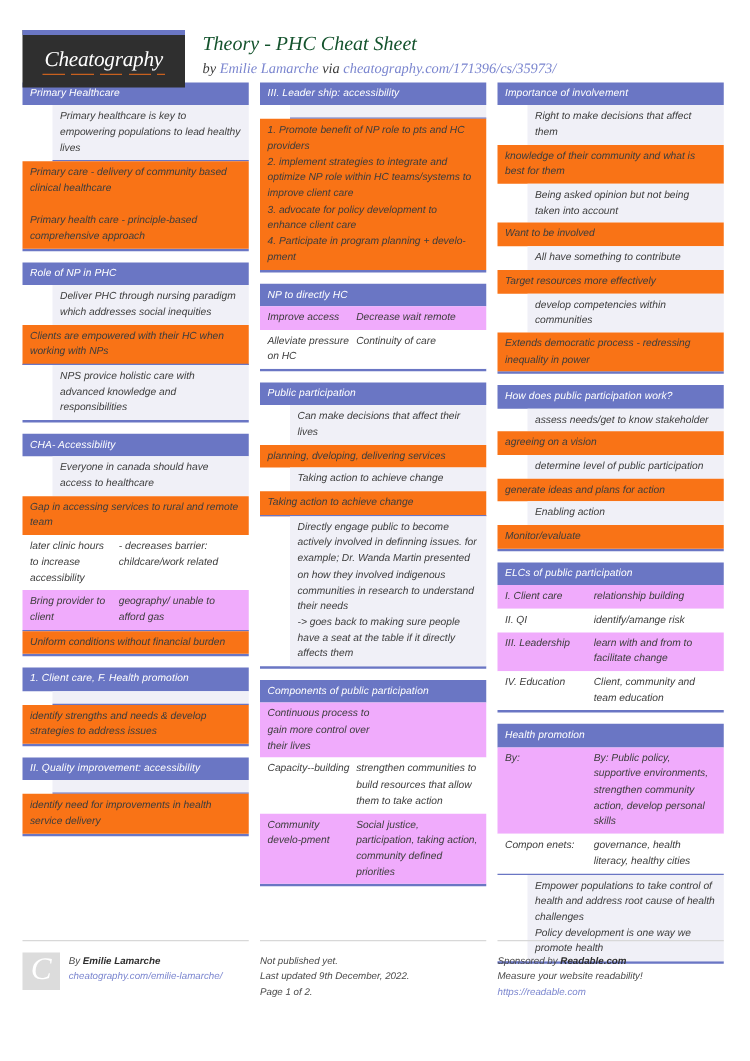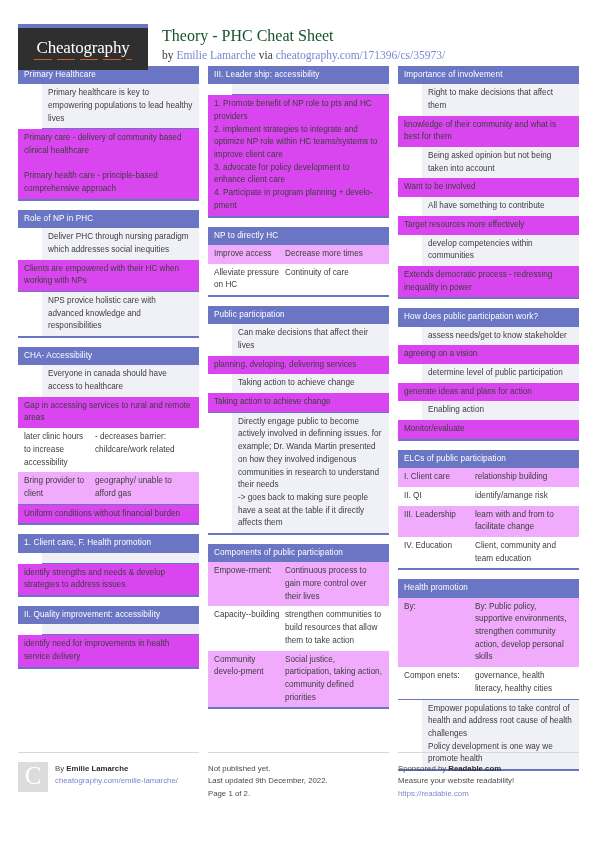--- a/index.html
+++ b/index.html
@@ -13,20 +13,21 @@
     font-family: "Liberation Sans", sans-serif;
     color: #3b3b3b;
     overflow: hidden;
   }
   .page {
     width: 600px;
     height: 849px;
     position: relative;
     box-sizing: border-box;
     padding: 0 18px;
+    font-style: italic;
   }
 
   
   .header {
     display: flex;
     align-items: flex-start;
     padding-top: 24px;
     height: 56px;
     box-sizing: border-box;
   }
@@ -113,21 +114,21 @@
     font-size: 8.2px;
     padding: 4px 5px 4px 6px;
     line-height: 1.25;
     letter-spacing: 0.1px;
   }
   .row {
     font-size: 8.2px;
     line-height: 1.55;
     padding: 3px 6px;
     color: #3d3d3d;
-    background: #d946ef;
+    background: #f97316;
     box-sizing: border-box;
   }
   .row.alt {
     background: #f0f0f7;
     margin-left: 24px;
   }
   .row.empty {
     height: 11px;
     padding: 0;
   }
@@ -230,21 +231,21 @@
         </div>
         <div class="card">
           <div class="card-title">Role of NP in PHC</div>
           <div class="row alt">Deliver PHC through nursing paradigm which addresses social inequities</div>
           <div class="row inner-sep">Clients are empowered with their HC when working with NPs</div>
           <div class="row alt">NPS provice holistic care with advanced knowledge and responsibilities</div>
         </div>
         <div class="card">
           <div class="card-title">CHA- Accessibility</div>
           <div class="row alt">Everyone in canada should have access to healthcare</div>
-          <div class="row">Gap in accessing services to rural and remote areas</div>
+          <div class="row">Gap in accessing services to rural and remote team</div>
           <div class="kv">
             <div class="k">later clinic hours to increase accessibility</div>
             <div class="v">- decreases barrier: childcare/work related</div>
           </div>
           <div class="kv alt inner-sep">
             <div class="k">Bring provider to client</div>
             <div class="v">geography/ unable to afford gas</div>
           </div>
           <div class="row">Uniform conditions without financial burden</div>
         </div>
@@ -265,40 +266,39 @@
           <div class="row alt empty inner-sep"></div>
           <div class="row multiline">1. Promote benefit of NP role to pts and HC providers
 2. implement strategies to integrate and optimize NP role within HC teams/systems to improve client care
 3. advocate for policy development to enhance client care
 4. Participate in program planning + develo-pment</div>
         </div>
         <div class="card">
           <div class="card-title">NP to directly HC</div>
           <div class="kv alt">
             <div class="k">Improve access</div>
-            <div class="v">Decrease more times</div>
+            <div class="v">Decrease wait remote</div>
           </div>
           <div class="kv">
             <div class="k">Alleviate pressure on HC</div>
             <div class="v">Continuity of care</div>
           </div>
         </div>
         <div class="card">
           <div class="card-title">Public participation</div>
           <div class="row alt">Can make decisions that affect their lives</div>
           <div class="row">planning, dveloping, delivering services</div>
           <div class="row alt">Taking action to achieve change</div>
           <div class="row inner-sep">Taking action to achieve change</div>
           <div class="row alt multiline">Directly engage public to become actively involved in definning issues. for example; Dr. Wanda Martin presented on how they involved indigenous communities in research to understand their needs
 -&gt; goes back to making sure people have a seat at the table if it directly affects them</div>
         </div>
         <div class="card">
           <div class="card-title">Components of public participation</div>
           <div class="kv alt">
-            <div class="k">Empowe-rment:</div>
             <div class="v">Continuous process to gain more control over their lives</div>
           </div>
           <div class="kv">
             <div class="k">Capacity--building</div>
             <div class="v">strengthen communities to build resources that allow them to take action</div>
           </div>
           <div class="kv alt">
             <div class="k">Community develo-pment</div>
             <div class="v">Social justice, participation, taking action, community defined priorities</div>
           </div>

